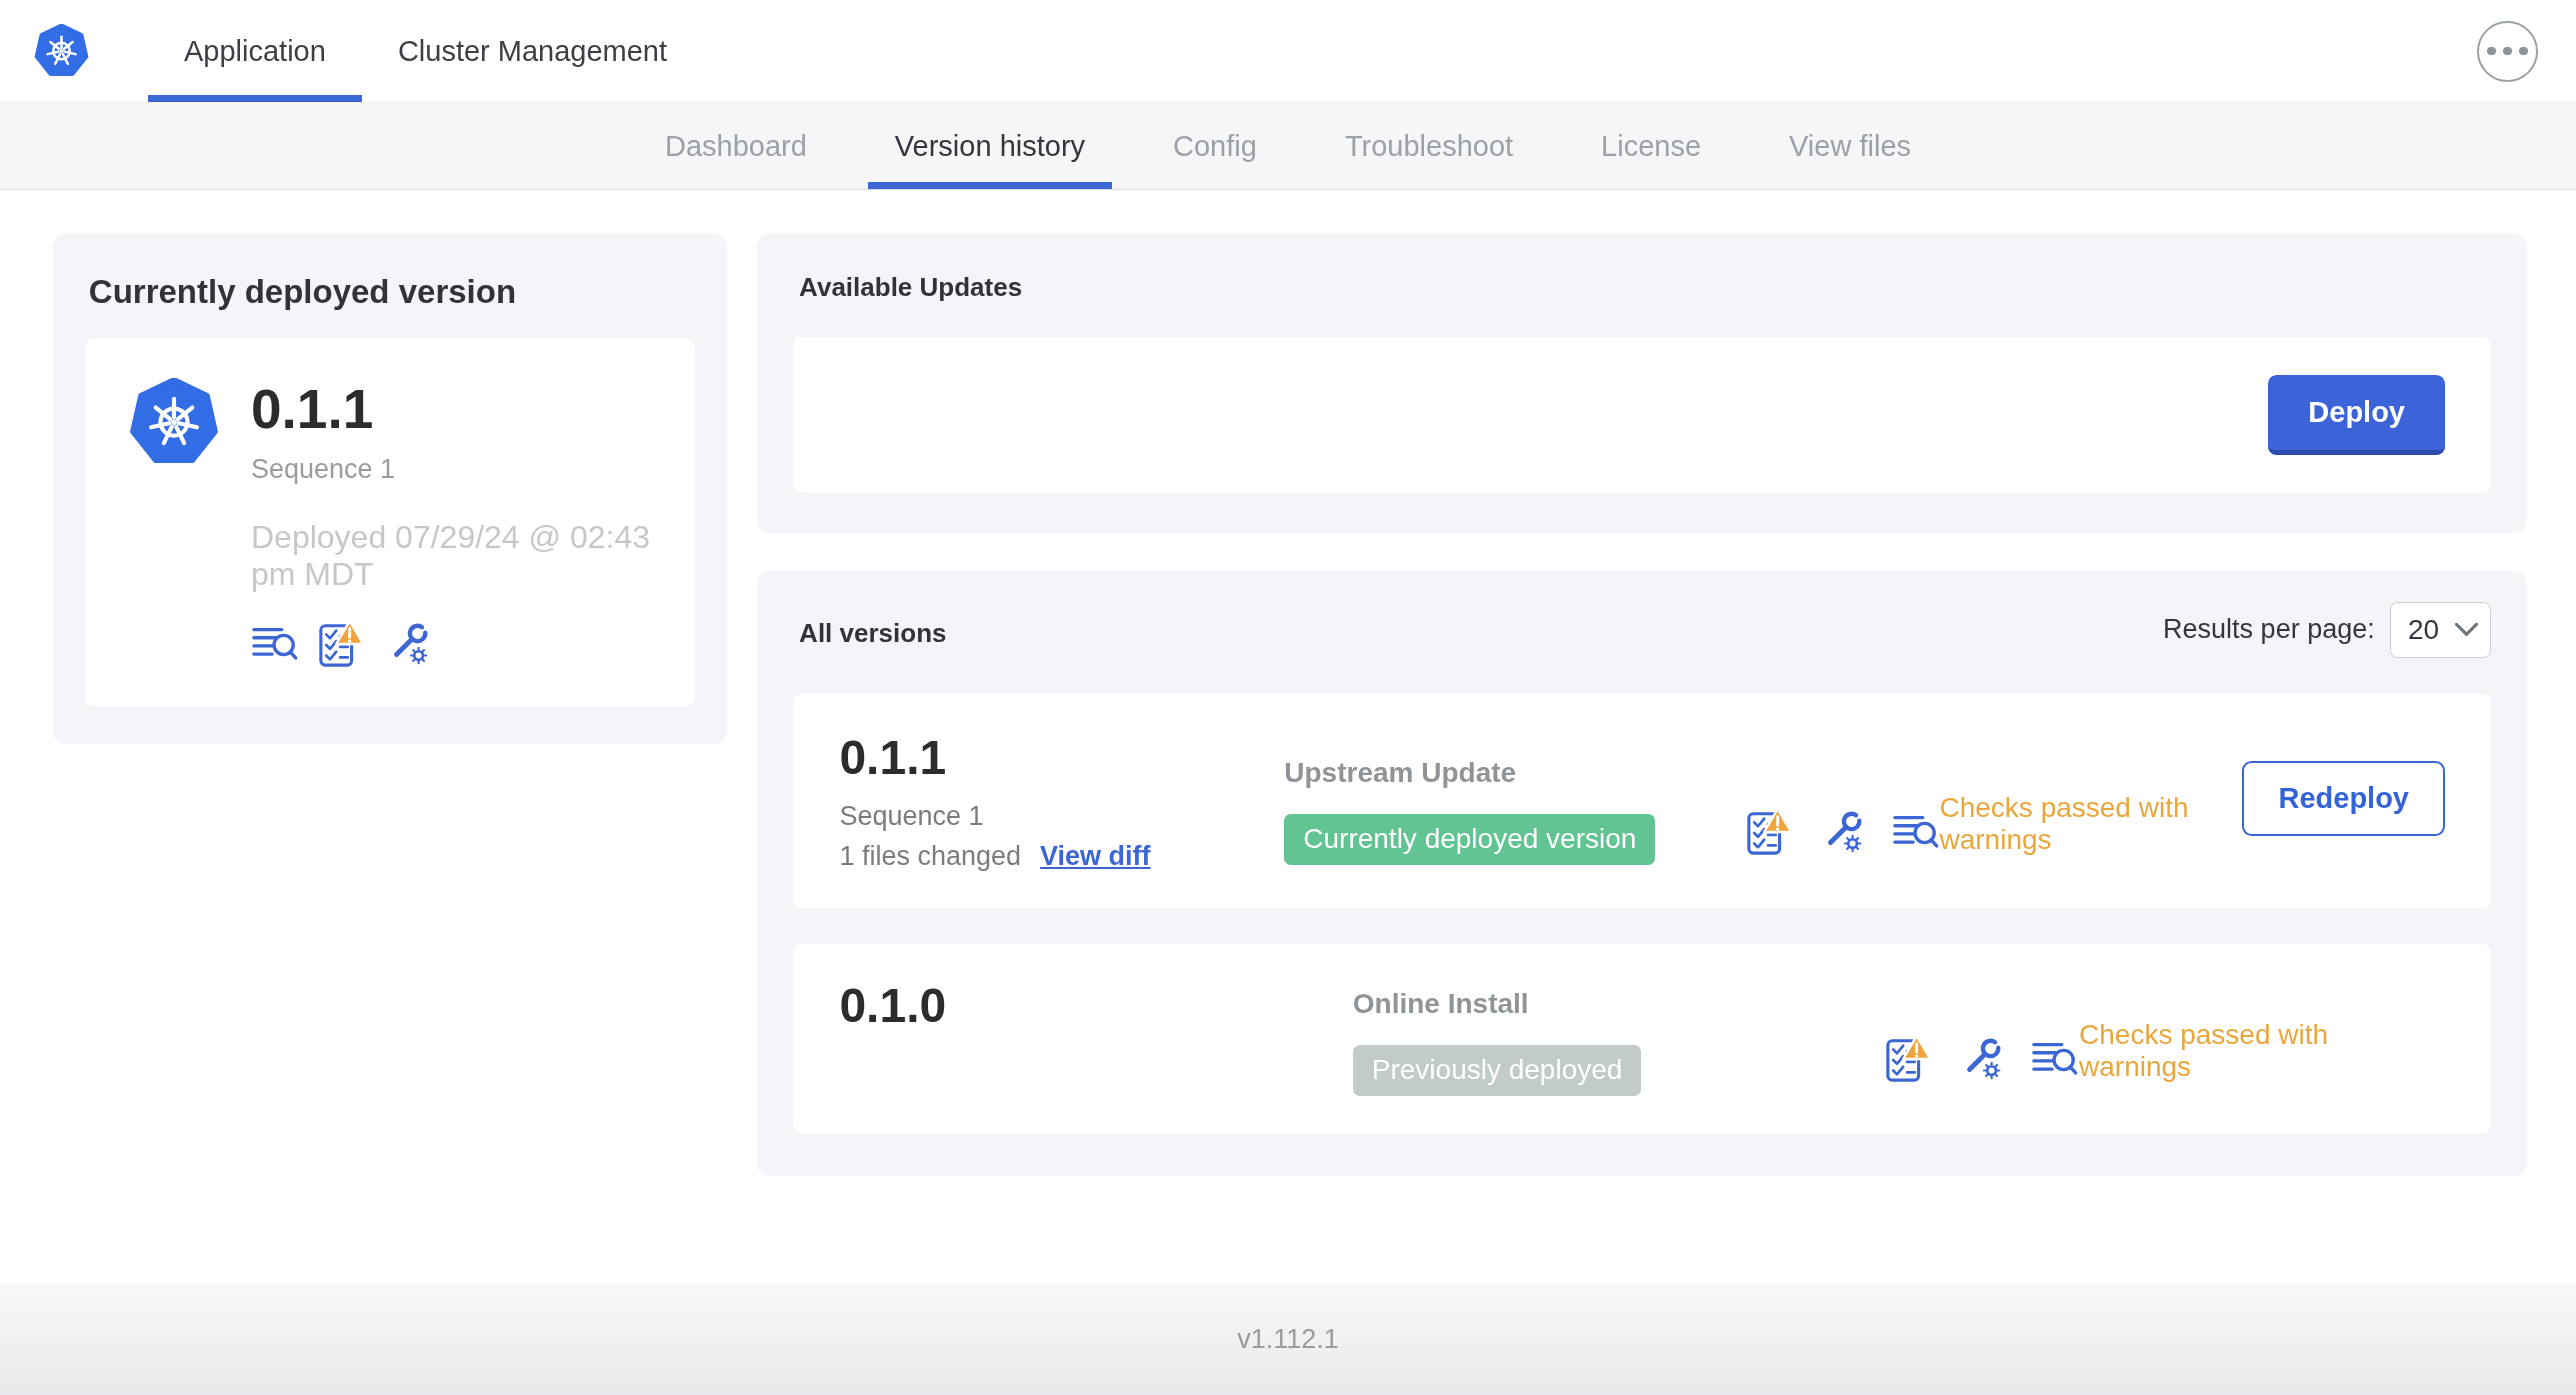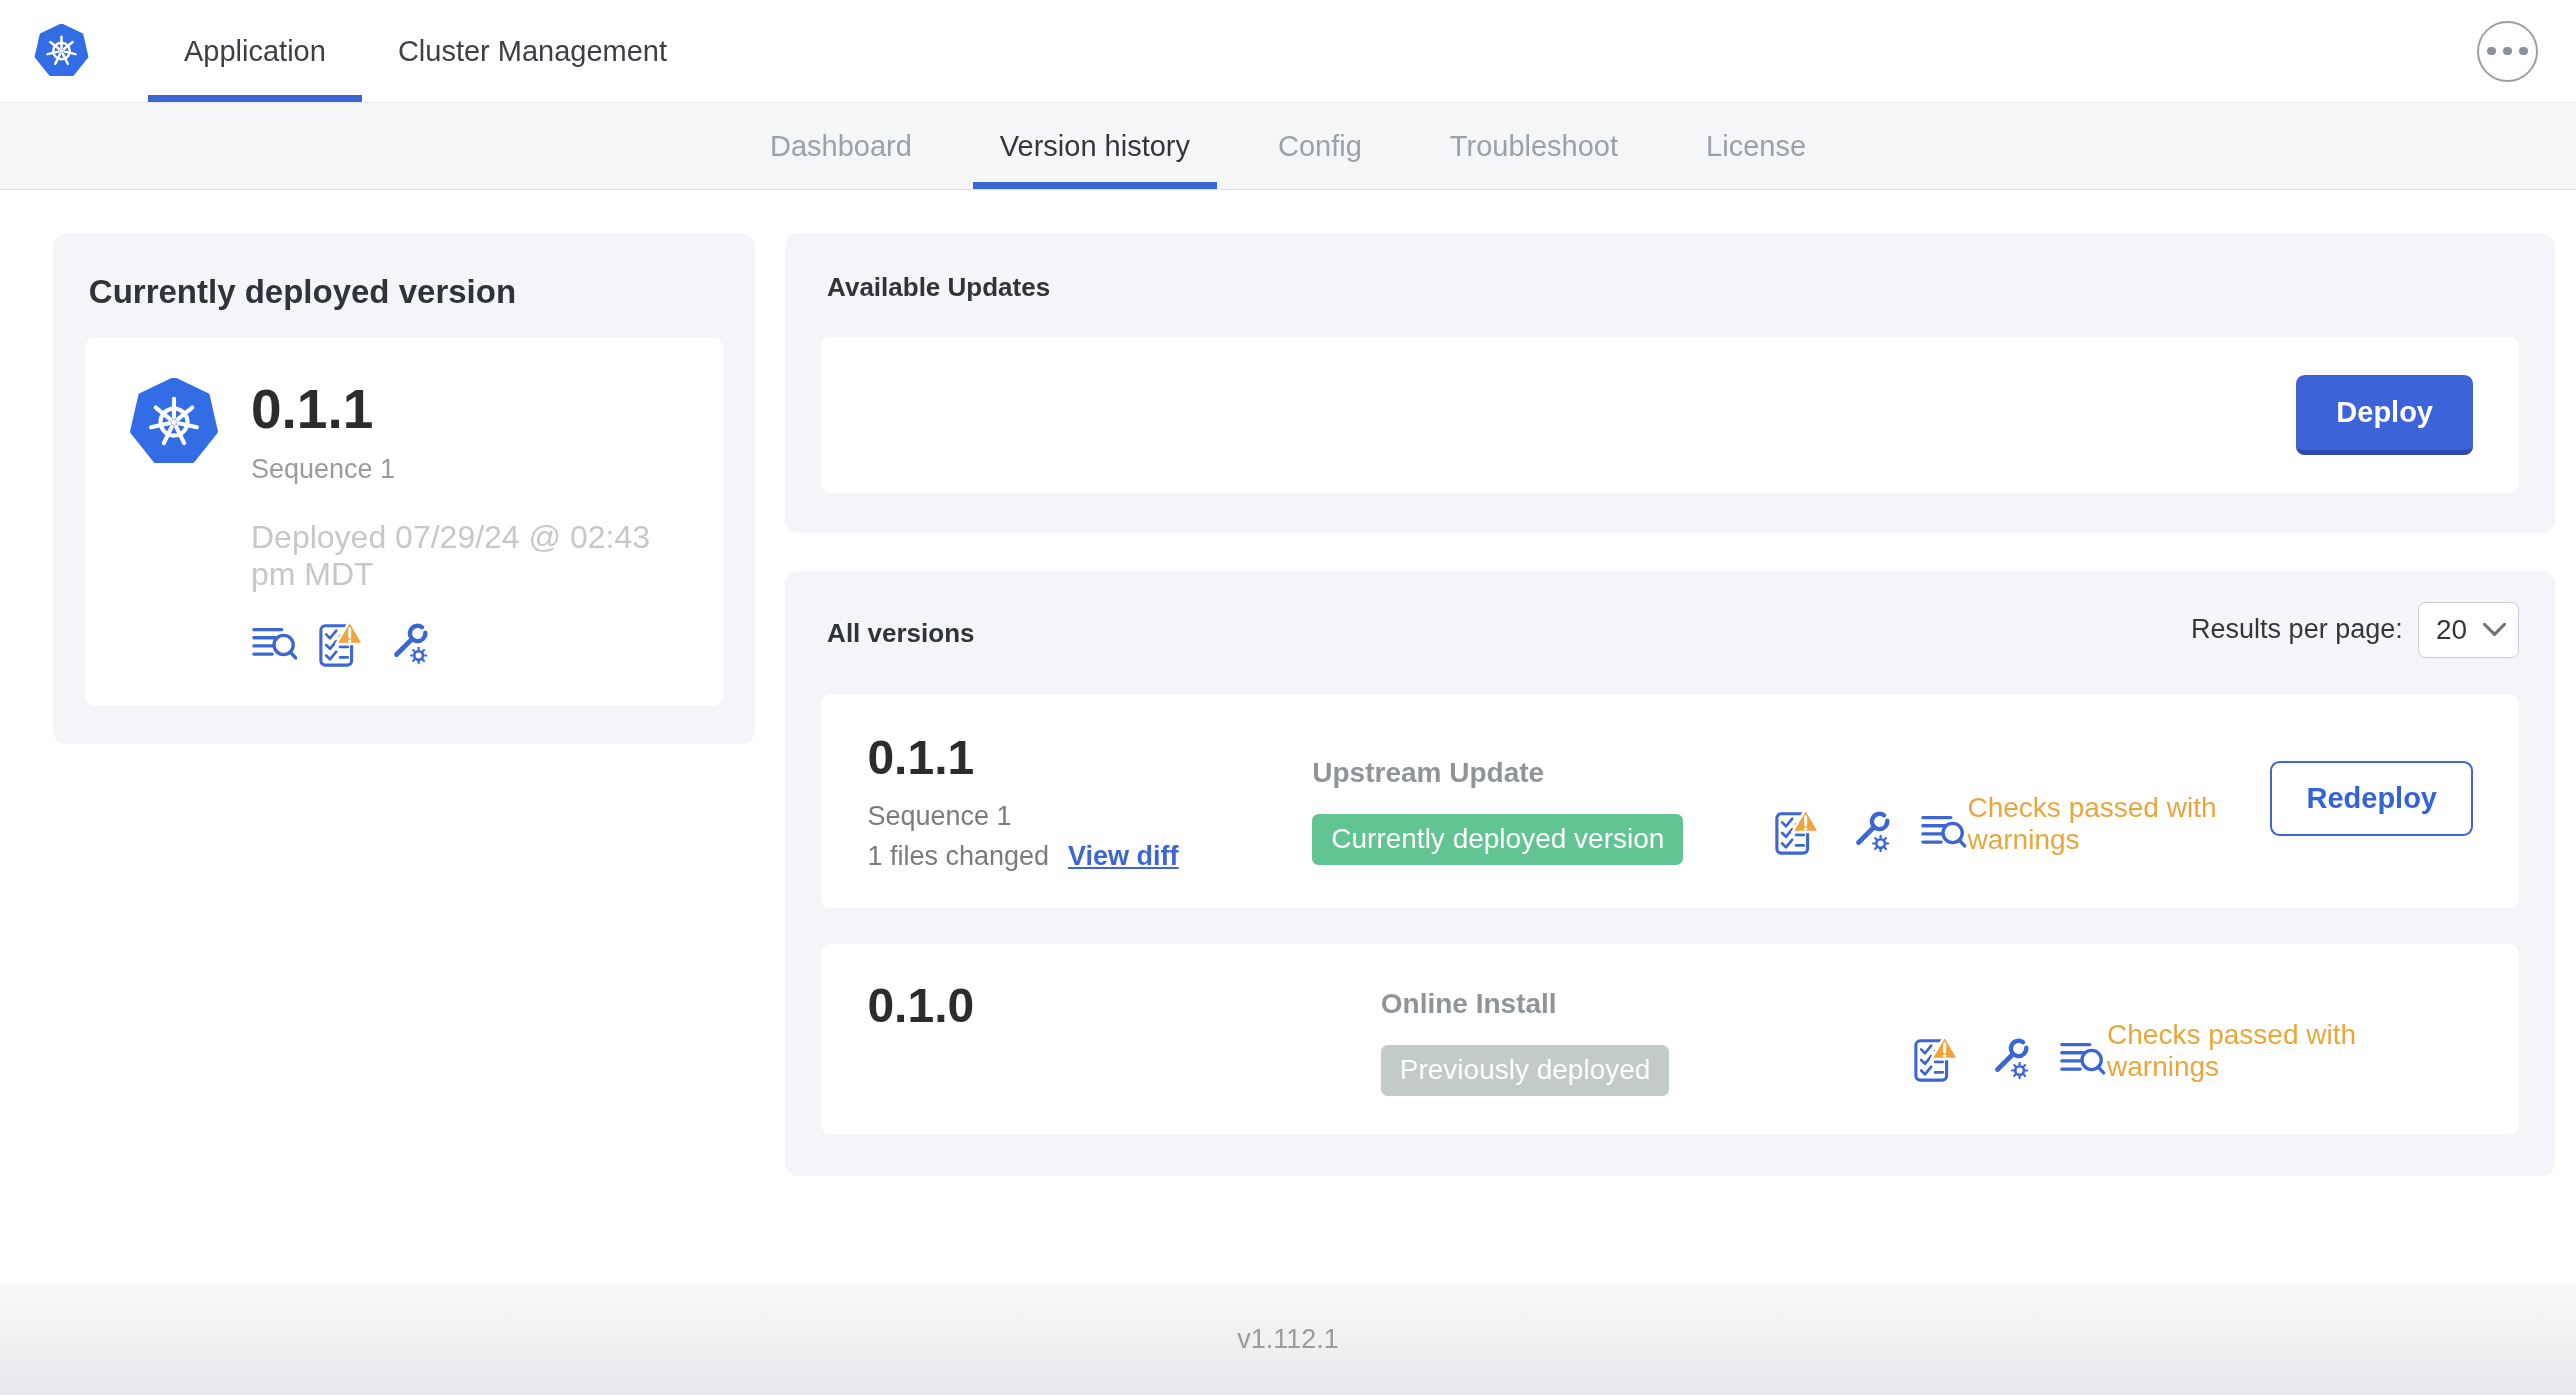--- a/index.html
+++ b/index.html
@@ -21,21 +21,21 @@
 
   
   .subnav { height:87px; flex:0 0 87px; background:#f5f6f8; border-bottom:1px solid #dadee2;
     display:flex; justify-content:center; }
   .sub-tab { position:relative; display:flex; align-items:center; padding:0 44px; font-size:29px;
     color:#9ba1a8; cursor:pointer; }
   .sub-tab.active { color:#33363c; font-weight:500; }
   .sub-tab.active::after { content:""; position:absolute; left:17px; right:17px; bottom:0; height:6.7px; background:#3b66d3; }
 
   
-  .main { display:flex; align-items:flex-start; gap:30px; padding:43px 21px 0 53px; }
+  .main { display:flex; align-items:flex-start; gap:30px; padding:43px 49px 0 53px; }
   .panel { background:#f4f5f8; border-radius:13.4px; }
   .white-card { background:#fff; border-radius:9.5px; }
 
   
   .deployed-panel { width:773px; padding:27px 32px 38px; }
   .panel-title-lg { font-size:33px; font-weight:700; color:#30333a; margin:13.4px 0 27px 3.8px; }
   .dep-card { padding:40px 44px 38px; }
   .dep-flex { display:flex; gap:32px; }
   .logo-lg { width:90px; height:90px; display:block; }
   .dep-version { font-size:55px; font-weight:700; color:#2c2c2c; line-height:1.0; margin-top:3.8px; }
@@ -192,20 +192,23 @@
       </div>
     <div class="sub-tab">
         <span>Config</span>
       </div>
     <div class="sub-tab">
         <span>Troubleshoot</span>
       </div>
     <div class="sub-tab">
         <span>License</span>
       </div>
+    <div class="sub-tab">
+        <span>View files</span>
+      </div>
   </nav>
 
   <div class="main">
 
     <section class="panel deployed-panel">
       <h2 class="panel-title-lg">Currently deployed version</h2>
       <div class="white-card dep-card">
         <div class="dep-flex">
           <span class="logo-lg">
             <svg viewBox="0 0 100 100" width="90" height="90">

